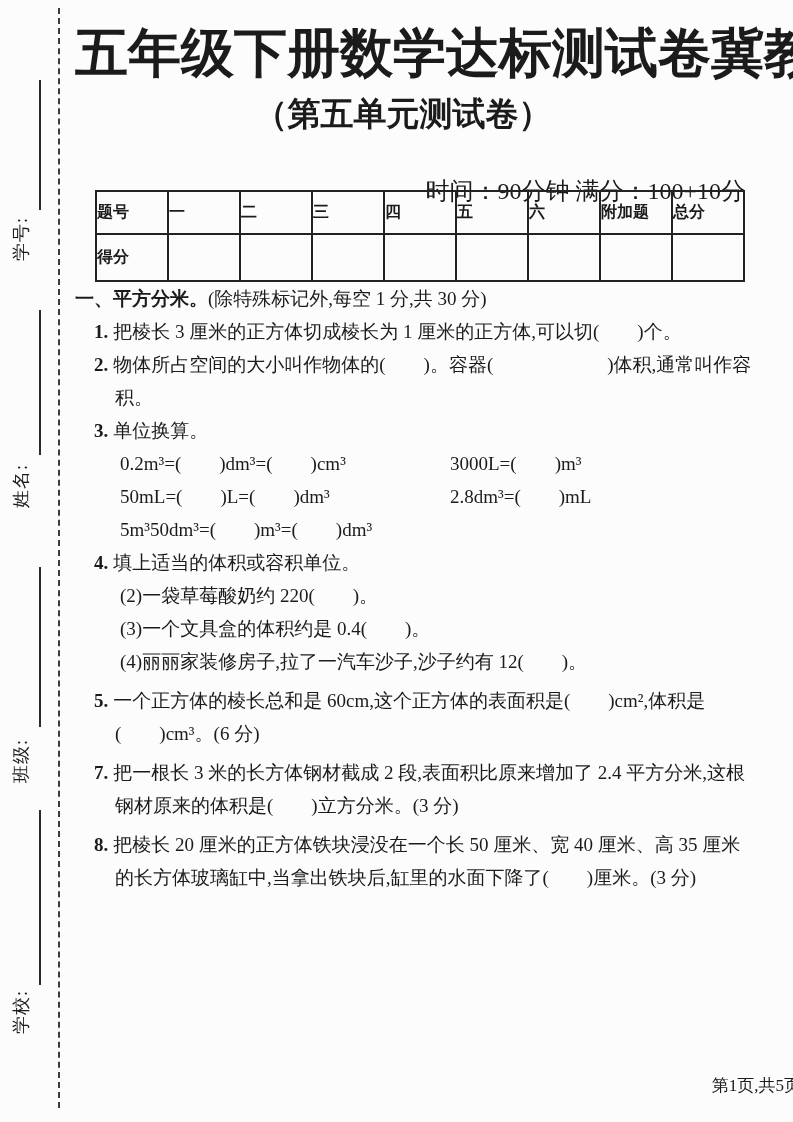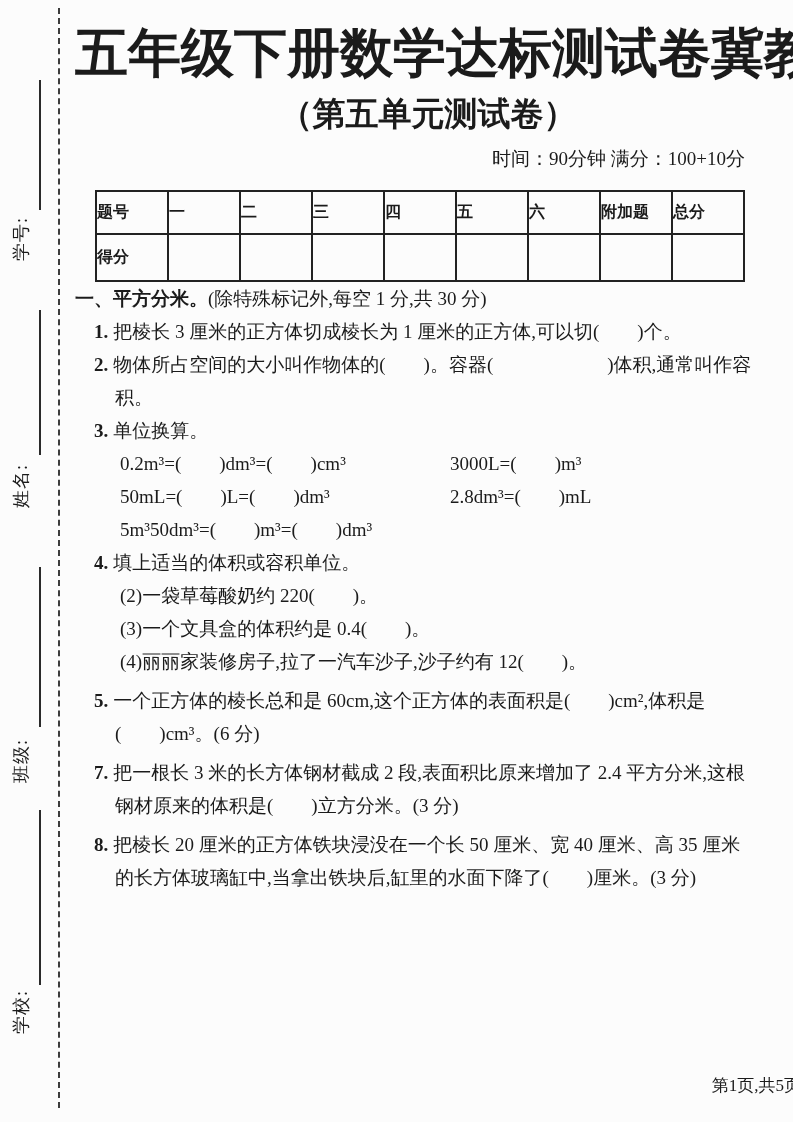--- a/index.html
+++ b/index.html
@@ -50,33 +50,33 @@
     top: 18px;
     width: 680px;
     text-align: center;
     font-size: 53px;
     font-weight: 600;
     letter-spacing: 0px;
     white-space: nowrap;
   }
   .paper-subtitle {
     position: absolute;
-    left: 88px;
+    left: 63px;
     top: 92px;
     width: 680px;
     text-align: center;
     font-size: 33px;
     font-weight: 600;
     white-space: nowrap;
   }
   .paper-meta {
     position: absolute;
-    top: 146px;
+    top: 175px;
     right: 48px;
-    font-size: 19px;
+    font-size: 24px;
     white-space: nowrap;
   }
 
   
   .score-table {
     position: absolute;
     left: 95px;
     top: 190px;
     width: 650px;
     border-collapse: collapse;

